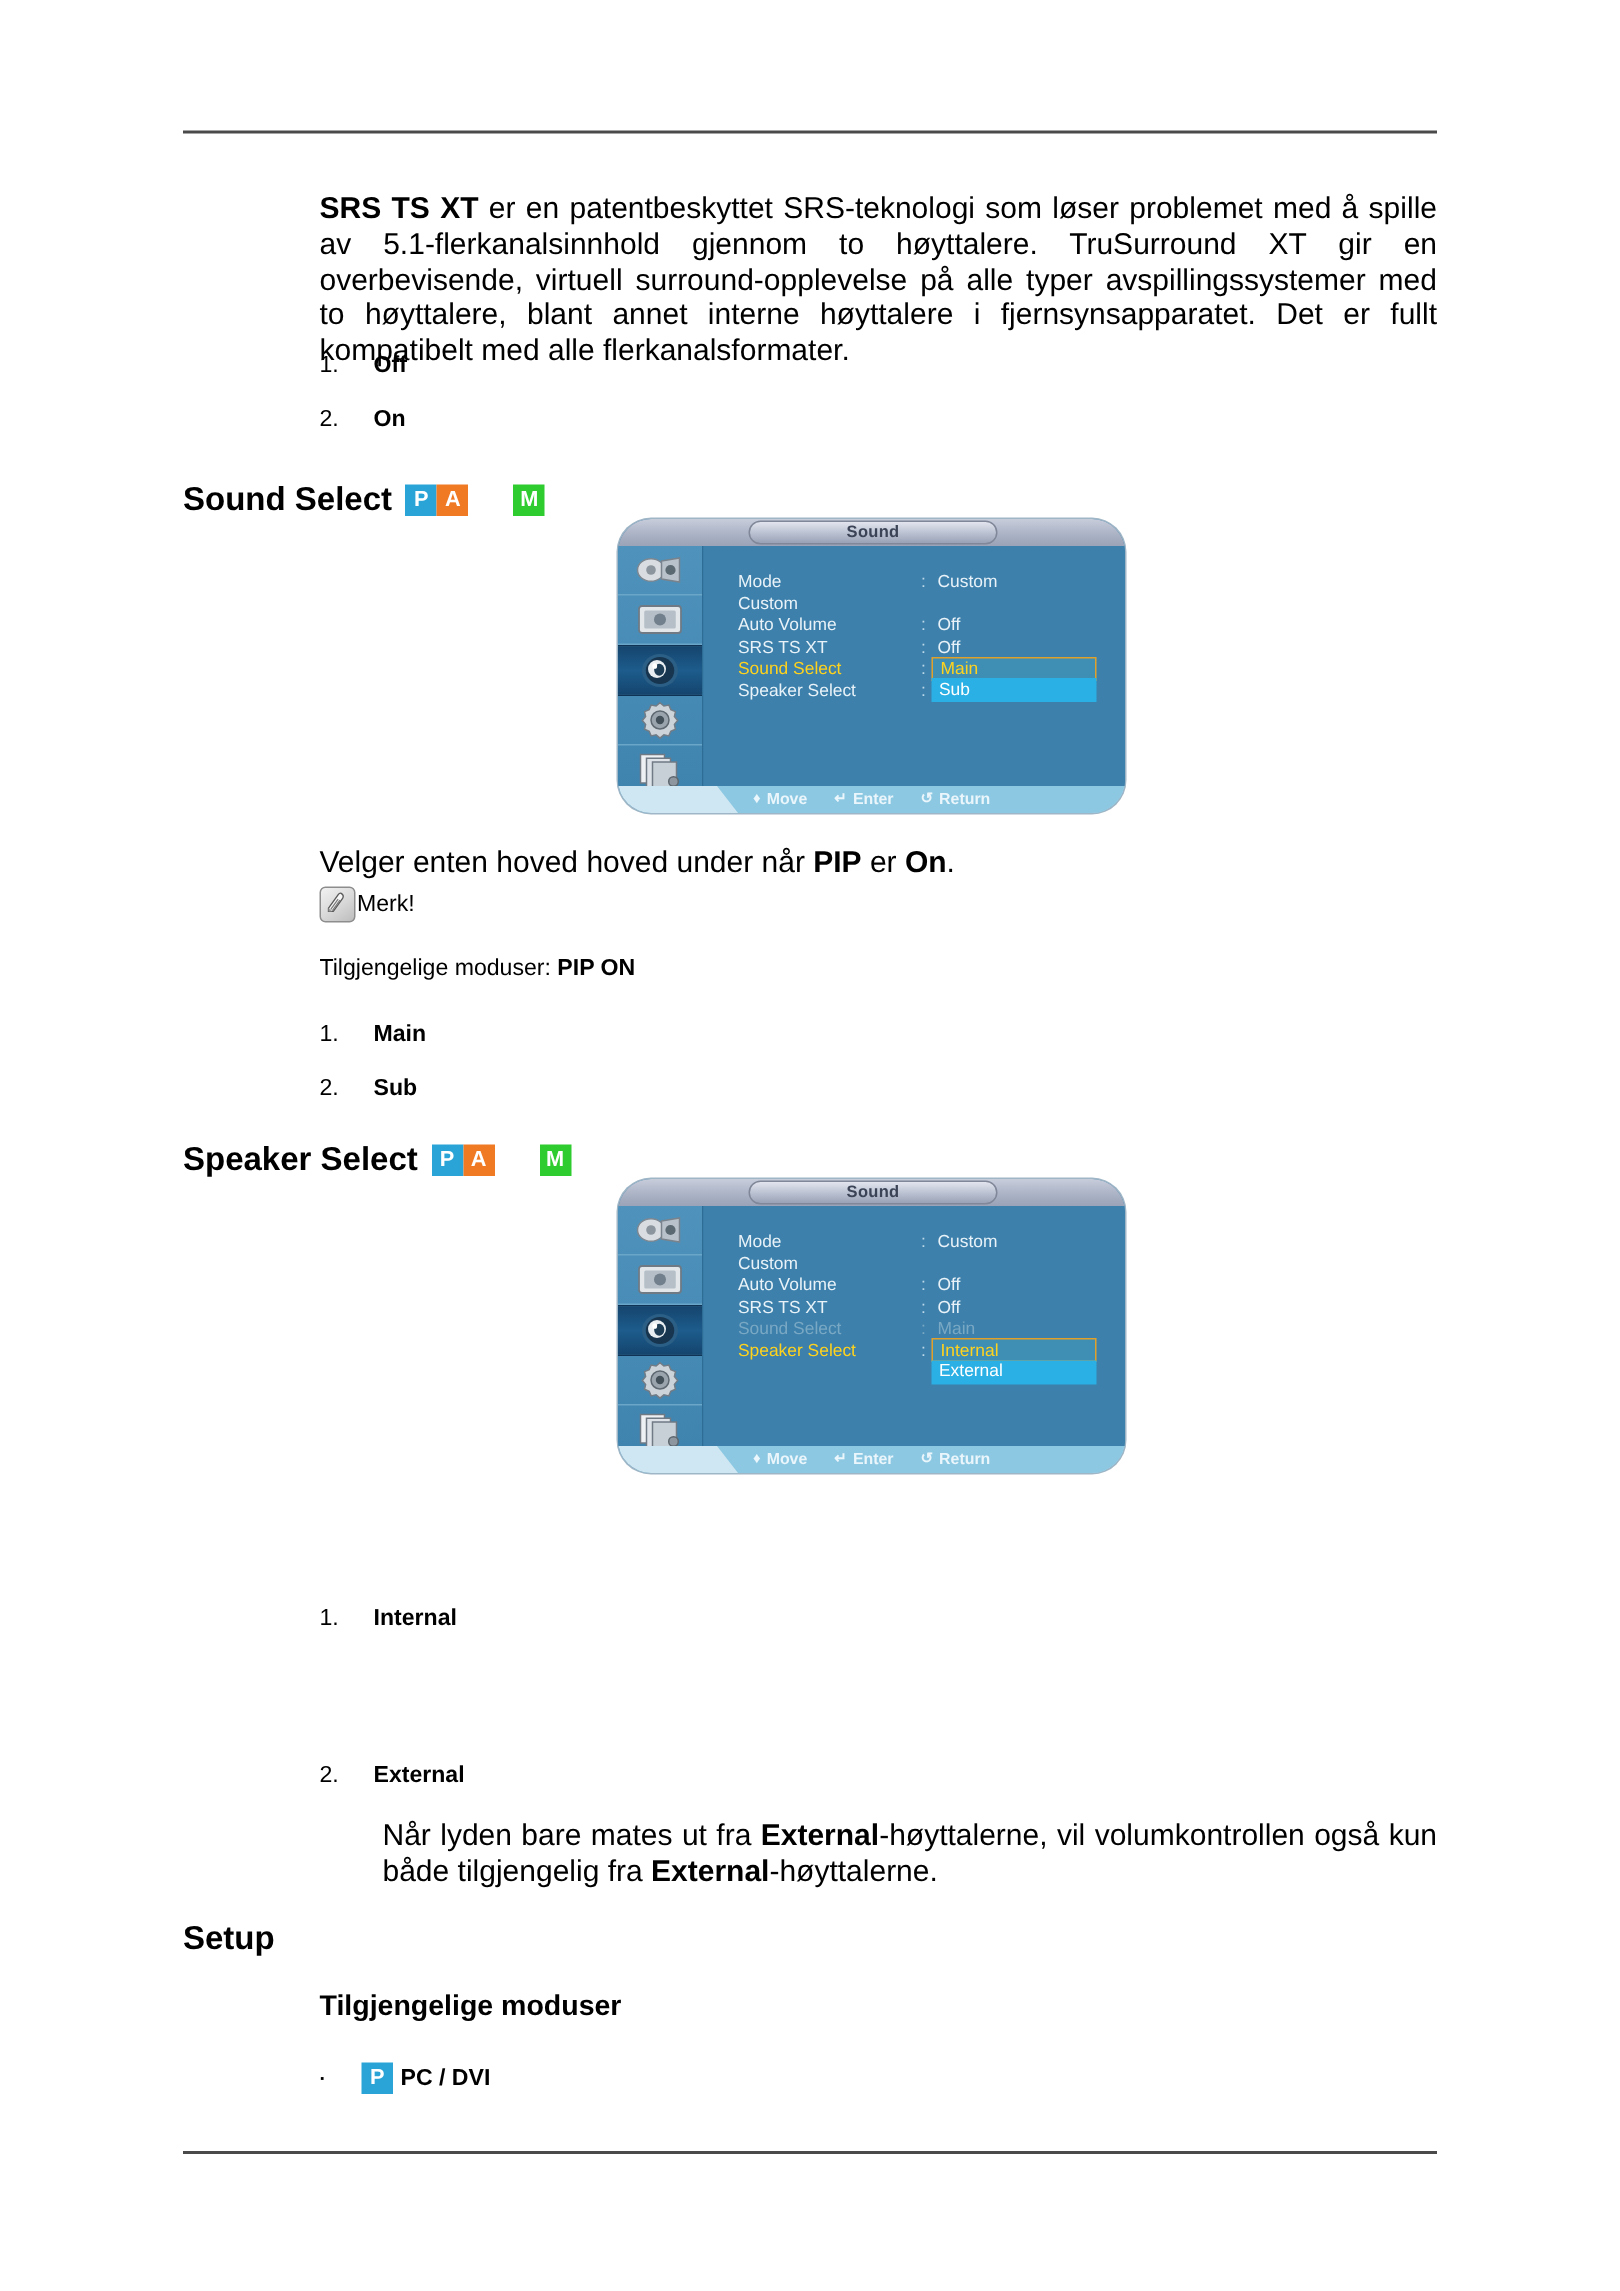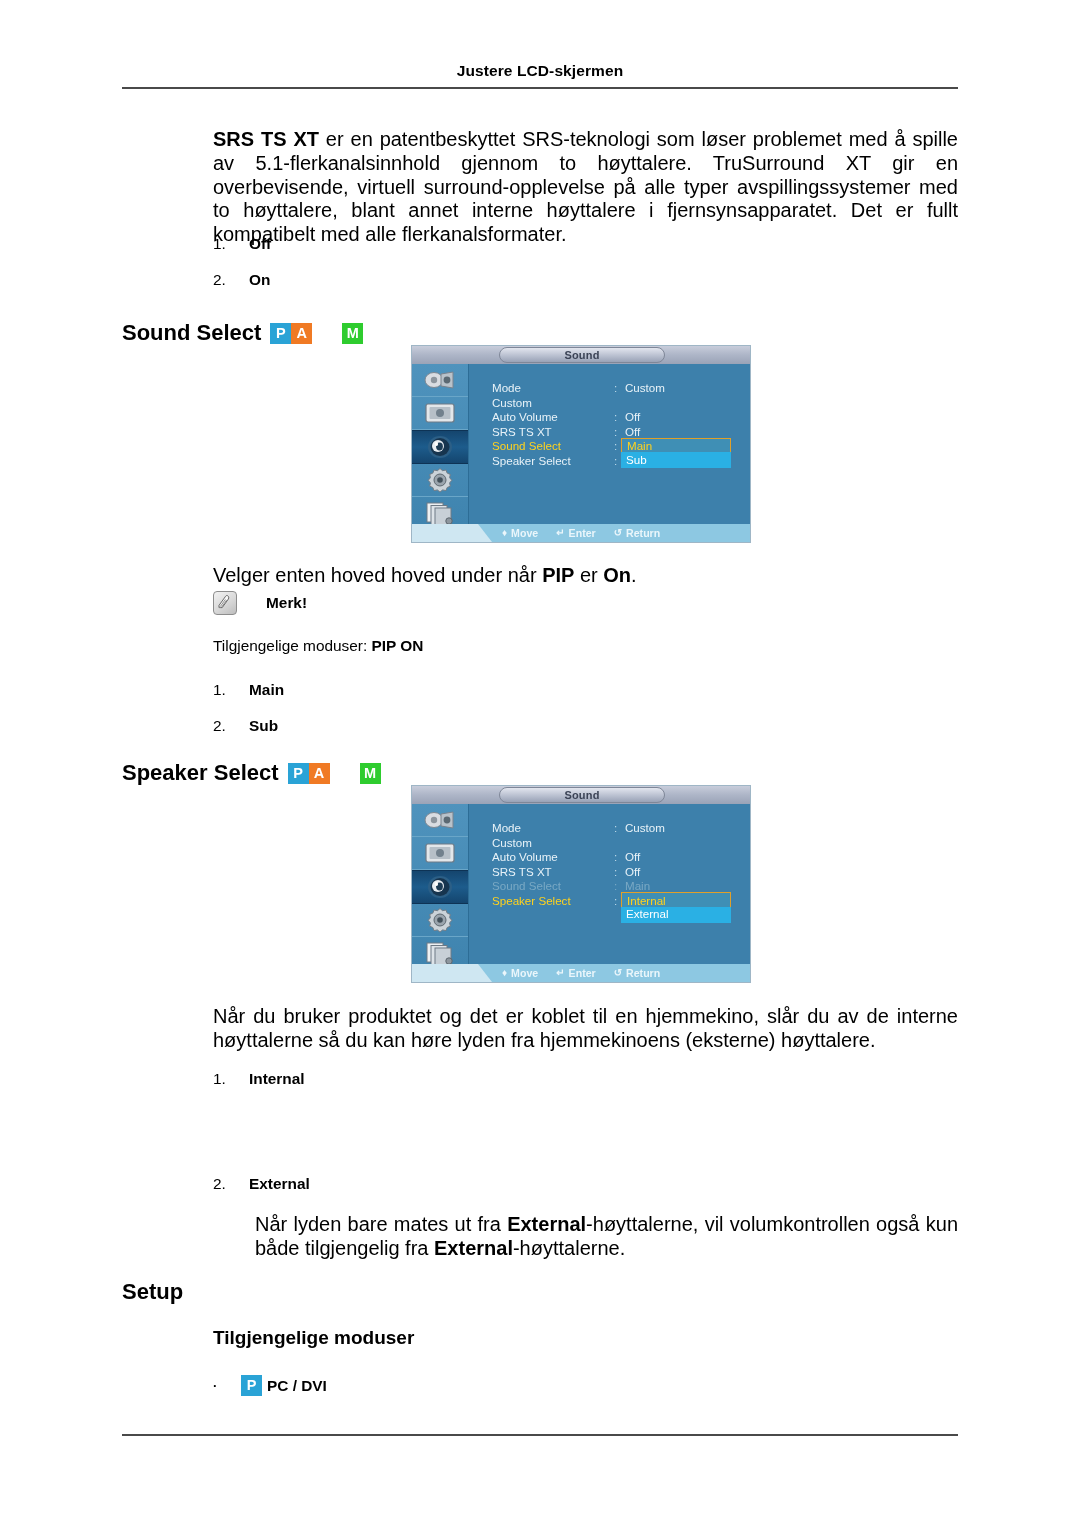--- a/index.html
+++ b/index.html
@@ -67,33 +67,34 @@
 
   
   .note-line{position:absolute;display:flex;align-items:center;font-size:15.4px;}
   .note-icon{
     width:22px;height:22px;border-radius:4px;
     background:linear-gradient(145deg,#f2f2f2 0%,#d8d8d8 55%,#bdbdbd 100%);
     border:1px solid #8d8d8d;margin-right:1px;
     position:relative;flex:0 0 22px;
   }
   .note-icon svg{position:absolute;left:2px;top:2px;}
-  .note-text{font-weight:bold;font-size:15.4px;padding-left:28px;}
+  .note-text{font-weight:normal;font-size:15.4px;}
 
   
   .bullet-row{position:absolute;display:flex;align-items:center;font-size:15.4px;font-weight:bold;}
   .bullet-dot{width:28px;flex:0 0 28px;font-size:13px;}
 
   
   .osd{
     position:absolute;width:338px;height:196px;
     background:#3d80ab;
     font-family:"Liberation Sans",sans-serif;
     overflow:hidden;
     box-shadow:0 0 0 1px #9fb6c6;
+    border-radius:22px;
   }
   .osd-topbar{
     position:absolute;left:0;top:0;width:338px;height:18px;
     background:linear-gradient(180deg,#c8cddb 0%,#aeb6c8 48%,#9aa3b7 100%);
   }
   .osd-title-pill{
     position:absolute;left:87px;top:1px;width:166px;height:16px;
     border-radius:9px;
     background:linear-gradient(180deg,#e2e5ee 0%,#b9c0d0 55%,#99a2b6 100%);
     border:1px solid #7f8798;
@@ -164,21 +165,20 @@
     font-size:10.6px;color:#eaf6fb;font-weight:bold;
   }
   .osd-hint{display:flex;align-items:center;gap:4px;}
   .osd-hint .gl{font-size:10px;line-height:1;}
 </style>
 </head>
 <body>
 
 <div class="page">
 
-  <div class="header">Justere LCD-skjermen</div>
   <div class="header-rule"></div>
 
   <div class="body-col" style="top:128px;">
     <p class="just"><b>SRS TS XT</b><span> er en patentbeskyttet SRS-teknologi som løser problemet med å spille av 5.1-flerkanalsinnhold gjennom to høyttalere. TruSurround XT gir en overbevisende, virtuell surround-opplevelse på alle typer avspillingssystemer med to høyttalere, blant annet interne høyttalere i fjernsynsapparatet. Det er fullt kompatibelt med alle flerkanalsformater.</span></p>
   </div>
 
   <div class="numlist" style="left:213px;top:235px;">
     <div class="numrow">
       <span class="num">1.</span>
       <span class="itm">Off</span>
@@ -443,23 +443,20 @@
         <span class="gl">↵</span>
         <span>Enter</span>
       </span>
       <span class="osd-hint">
         <span class="gl">↺</span>
         <span>Return</span>
       </span>
     </div>
   </div>
 
-  <div class="body-col" style="top:1005px;">
-    <p class="just last-natural">Når du bruker produktet og det er koblet til en hjemmekino, slår du av de interne høyttalerne så du kan høre lyden fra hjemmekinoens (eksterne) høyttalere.</p>
-  </div>
 
   <div class="numrow" style="position:absolute;left:213px;top:1070px;">
     <span class="num">1.</span>
     <span class="itm">Internal</span>
   </div>
 
 
   <div class="numrow" style="position:absolute;left:213px;top:1175px;">
     <span class="num">2.</span>
     <span class="itm">External</span>

